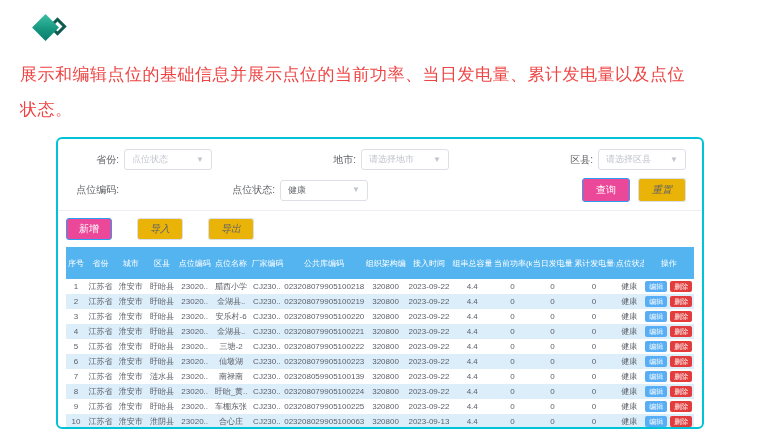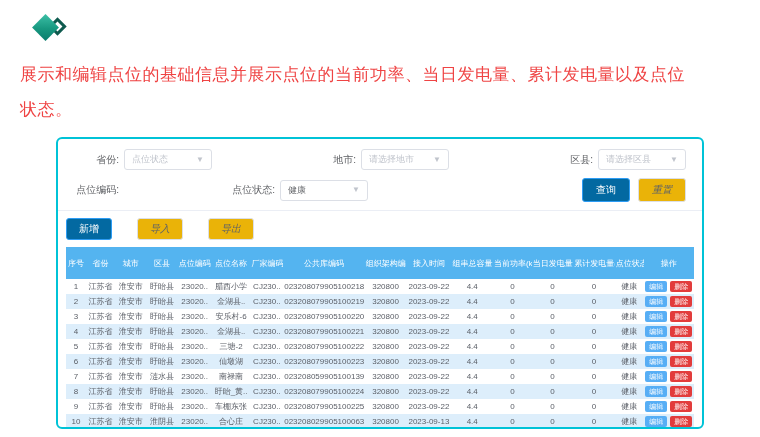--- a/index.html
+++ b/index.html
@@ -45,21 +45,21 @@
   }
   .ctl.select { width:88px; justify-content:space-between; }
   .ctl.select .val { overflow:hidden; white-space:nowrap; }
   .ctl.select .val.dark { color:#606266; }
   .caret { color:#c0c4cc; font-size:8px; line-height:1; }
   input.ctl { width:90px; display:inline-block; padding:0 7px; color:#606266; }
   input.ctl::placeholder { color:#c0c4cc; }
   .r2-gap { margin-left:98px; }
   .spacer { flex:1; }
   .btn { border-radius:3px; font-size:10px; padding:4px 13px; cursor:pointer; border:1px solid transparent; }
-  .btn.primary { background:#0369a1; color:#fff; border-color:#2d9cf4;font-family:Liberation Serif, serif; }
+  .btn.primary { background:#ec4899; color:#fff; border-color:#2d9cf4;font-family:Liberation Serif, serif; }
   .btn.plain { background:#eab308; color:#606266; border-color:#dcdfe6;font-style:italic; }
   .btn + .btn { margin-left:8px; }
   
   .toolbar { border-top:1px solid #ebeef5; padding:7px 8px 6px 8px; display:flex; gap:17px; }
   .toolbar .btn { padding:3px 12px; }
   
   table { border-collapse:collapse; table-layout:fixed; width:628px; margin:1px 10px 0 8px; }
   thead th {
     background:#54b4f0; color:#fff; font-weight:normal; font-size:8px;
     height:32px; padding:0 1px; white-space:nowrap; overflow:hidden; text-align:center;

